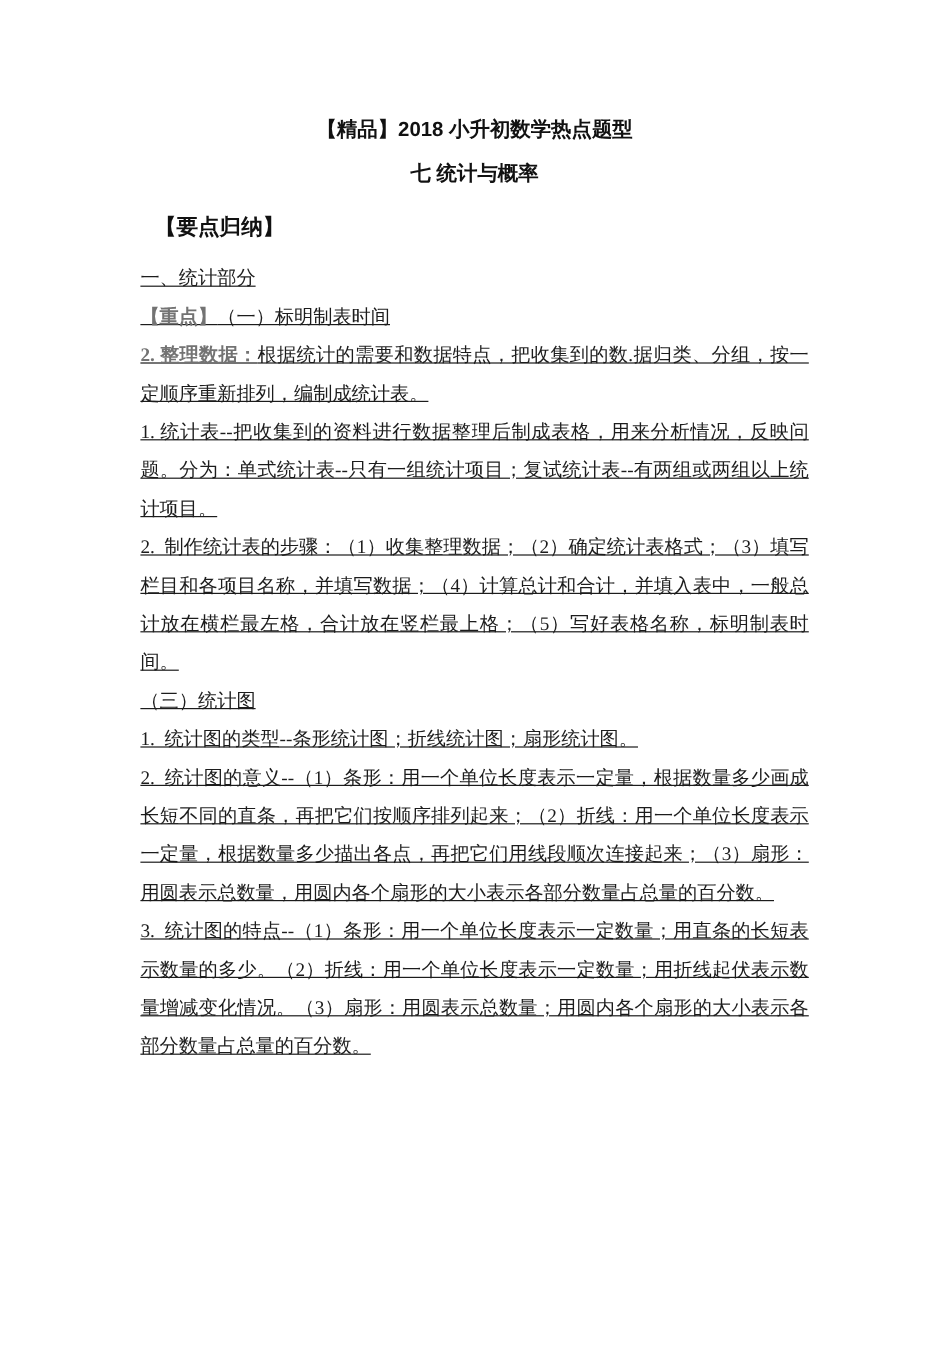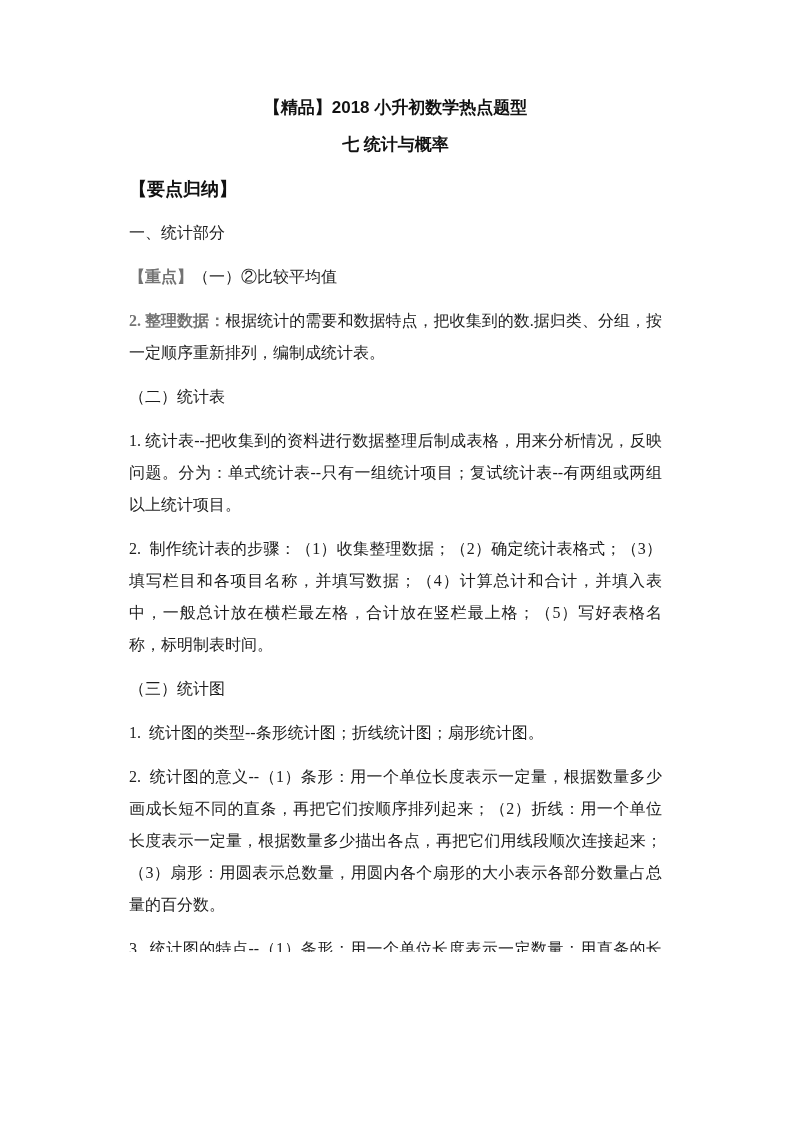--- a/index.html
+++ b/index.html
@@ -37,48 +37,48 @@
     line-height: 32px;
     text-align: left;
     margin: 12px;
     color: #111111;
   }
   .para {
     font-family: "Liberation Serif", serif;
     font-size: 16px;
     line-height: 32px;
     text-align: justify;
-    margin: 12px;
+    margin: 0;
     white-space: pre-wrap;
     color: #1c1c1c;
+    text-decoration: underline;
   }
   .para .lead {
     font-weight: bold;
     color: #737373;
   }
 </style>
 </head>
 <body>
 
 <div class="page">
 
   <h1 class="doc-title">【精品】2018 小升初数学热点题型</h1>
   <h2 class="doc-subtitle">七 统计与概率</h2>
 
   <h3 class="kp-heading">【要点归纳】</h3>
 
   <p class="para"><b class="lead"></b><span>一、统计部分</span></p>
 
-  <p class="para"><b class="lead">【重点】</b><span>（一）②比较平均值</span></p>
+  <p class="para"><b class="lead">【重点】</b><span>（一）标明制表时间</span></p>
 
 
   <p class="para"><b class="lead">2. 整理数据：</b><span>根据统计的需要和数据特点，把收集到的数.据归类、分组，按一定顺序重新排列，编制成统计表。</span></p>
 
 
-  <p class="para"><b class="lead"></b><span>（二）统计表</span></p>
 
   <p class="para"><b class="lead"></b><span>1. 统计表--把收集到的资料进行数据整理后制成表格，用来分析情况，反映问题。分为：单式统计表--只有一组统计项目；复试统计表--有两组或两组以上统计项目。</span></p>
 
   <p class="para"><b class="lead"></b><span>2.  制作统计表的步骤：（1）收集整理数据；（2）确定统计表格式；（3）填写栏目和各项目名称，并填写数据；（4）计算总计和合计，并填入表中，一般总计放在横栏最左格，合计放在竖栏最上格；（5）写好表格名称，标明制表时间。</span></p>
 
   <p class="para"><b class="lead"></b><span>（三）统计图</span></p>
 
   <p class="para"><b class="lead"></b><span>1.  统计图的类型--条形统计图；折线统计图；扇形统计图。</span></p>
 
   <p class="para"><b class="lead"></b><span>2.  统计图的意义--（1）条形：用一个单位长度表示一定量，根据数量多少画成长短不同的直条，再把它们按顺序排列起来；（2）折线：用一个单位长度表示一定量，根据数量多少描出各点，再把它们用线段顺次连接起来；（3）扇形：用圆表示总数量，用圆内各个扇形的大小表示各部分数量占总量的百分数。</span></p>

